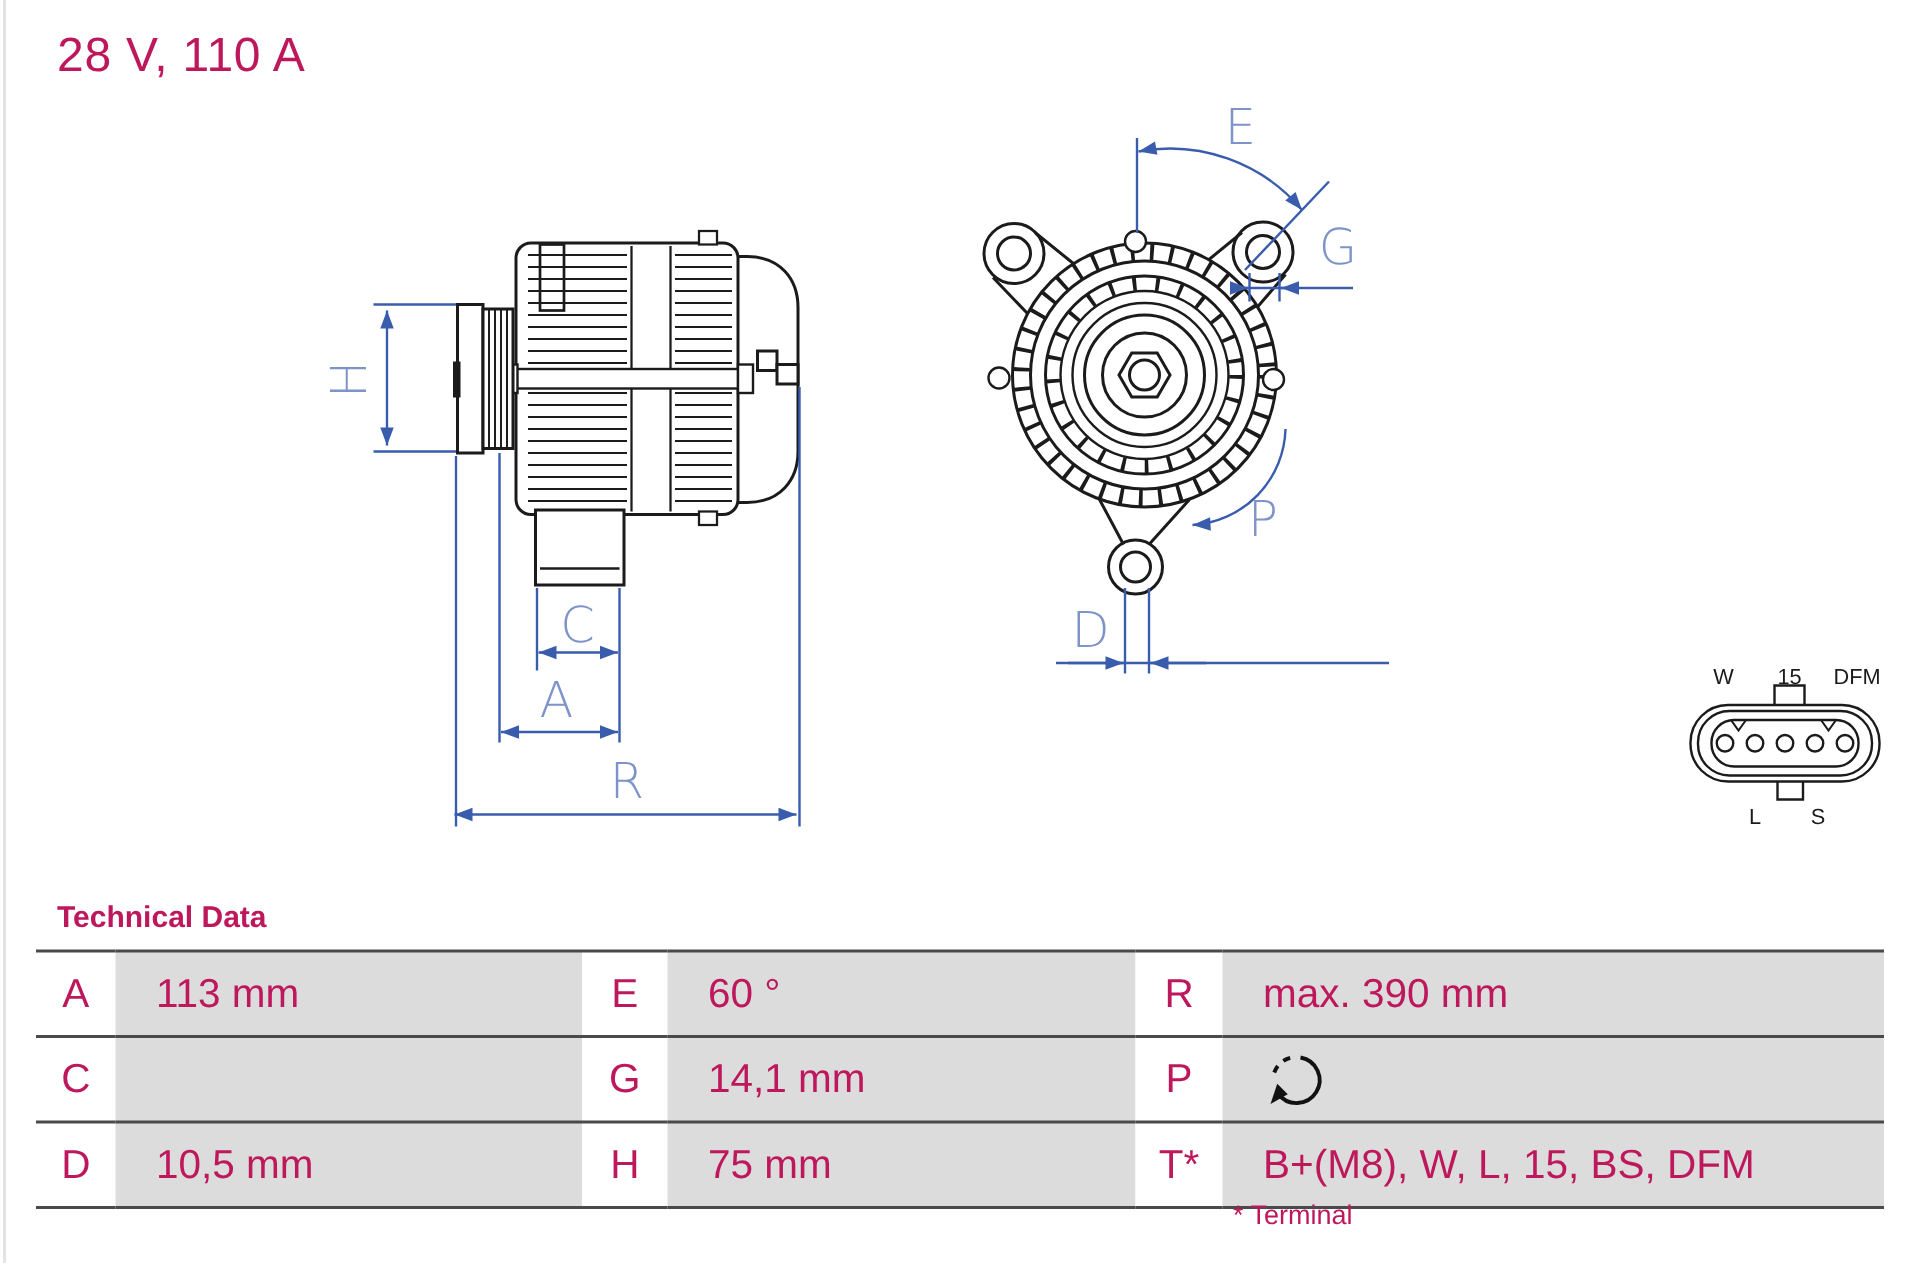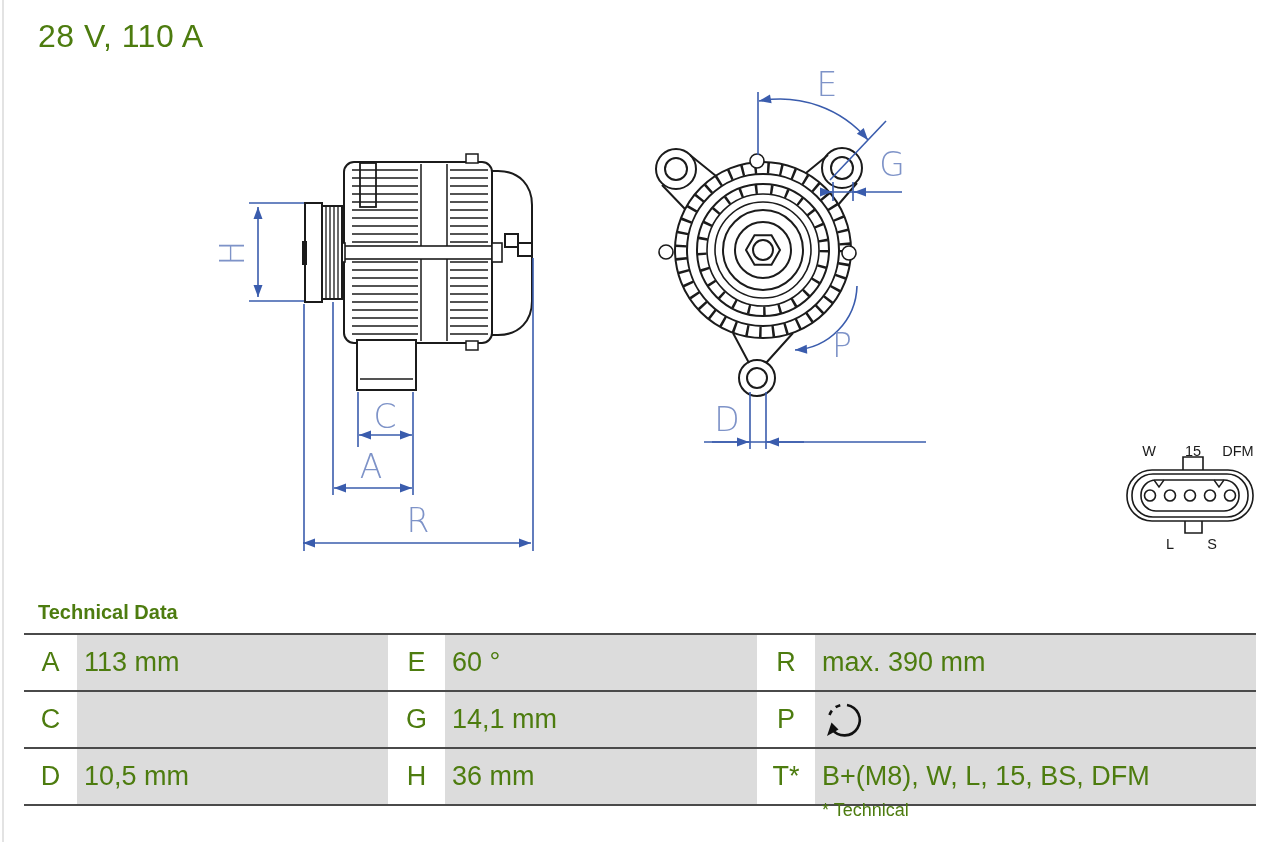--- a/index.html
+++ b/index.html
@@ -1,29 +1,29 @@
 <!DOCTYPE html>
 <html><head>
 <meta charset="utf-8">
 <style>
   html,body{margin:0;padding:0;background:#fff;}
   #page{position:relative;width:1280px;height:842px;background:#fff;overflow:hidden;
-        font-family:"Liberation Sans", sans-serif;color:#4d7c0f;}
+        font-family:"Liberation Sans", sans-serif;color:#be185d;}
   #page-edge{position:absolute;left:2px;top:0;width:1.5px;height:100%;background:#e3e3e3;}
   #title{position:absolute;left:38px;top:18px;font-size:32px;letter-spacing:.5px;}
   #drawing-svg{position:absolute;left:0;top:0;}
   .dim{font-family:"DejaVu Sans", sans-serif;font-weight:200;font-size:33px;fill:#7e93c8;}
   .conn{font-family:"Liberation Sans", sans-serif;font-size:14.5px;fill:#1b1b1b;font-weight:400;}
   #td-heading{position:absolute;left:38px;top:601px;font-size:20px;font-weight:bold;}
   #tech-table{position:absolute;left:24px;top:633px;border-collapse:collapse;table-layout:fixed;}
   #tech-table td{height:55px;font-size:27px;vertical-align:middle;padding:0;}
   #tech-table tr{border-top:2px solid #4a4a4a;}
   #tech-table tr:last-child{border-bottom:2px solid #4a4a4a;}
   #tech-table td.k{background:#fff;text-align:center;}
-  #tech-table td.v{background:#dcdcdc;padding-left:7px;}
+  #tech-table td.v{background:#dcdcdc;padding-left:27px;}
   #footnote{position:absolute;left:822px;top:800px;font-size:18px;}
   #bottom-bar{position:absolute;left:24px;top:849px;width:1232px;height:4px;background:#0a0a0a;}
   .rot-icon{vertical-align:middle;}
 </style>
 </head>
 <body>
 
 <div id="page">
   <div id="page-edge"></div>
 
@@ -190,23 +190,23 @@
           <path d="M3 -15 A15.3 15.3 0 1 1 -12 9" stroke="#111" stroke-width="2.6" fill="none"></path>
           <path d="M-14.5 -5 A15.3 15.3 0 0 1 -3 -15" stroke="#111" stroke-width="2.6" stroke-dasharray="5 5" fill="none"></path>
           <polygon points="-17,16 -5.5,9.5 -12.5,2.5" fill="#111"></polygon>
         </svg>
       </td>
     </tr>
     <tr>
       <td class="k">D</td>
       <td class="v">10,5 mm</td>
       <td class="k">H</td>
-      <td class="v">36 mm</td>
+      <td class="v">75 mm</td>
       <td class="k">T*</td>
       <td class="v">B+(M8), W, L, 15, BS, DFM</td>
     </tr>
   </tbody>
     </table>
 
-  <div id="footnote">* Technical</div>
+  <div id="footnote">* Terminal</div>
 
   <div id="bottom-bar"></div>
 </div>
 
 </body></html>

